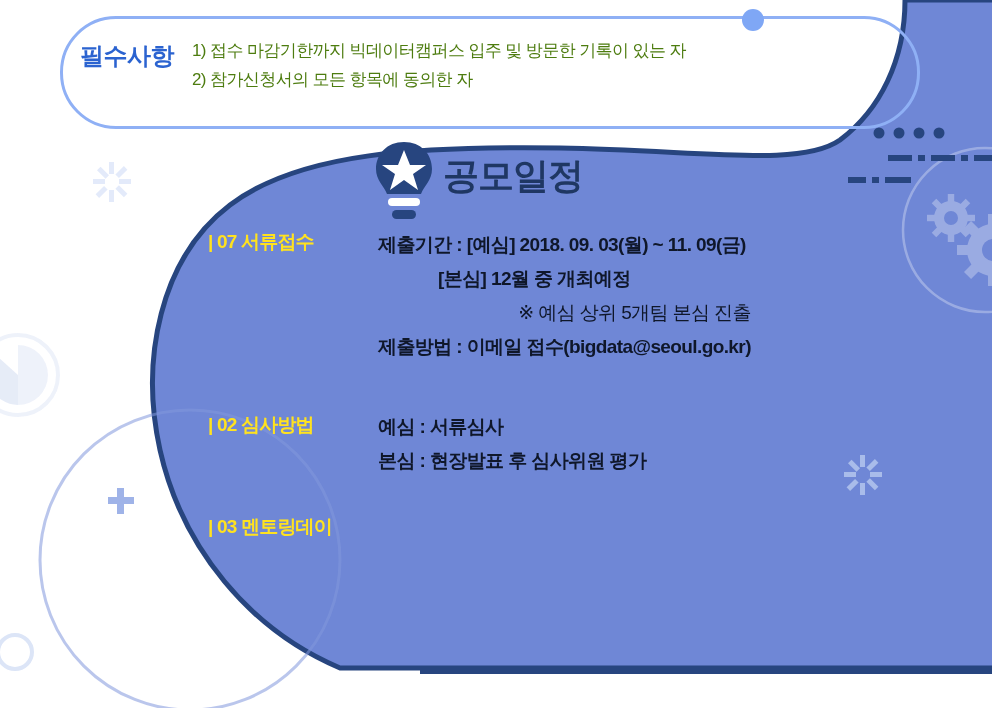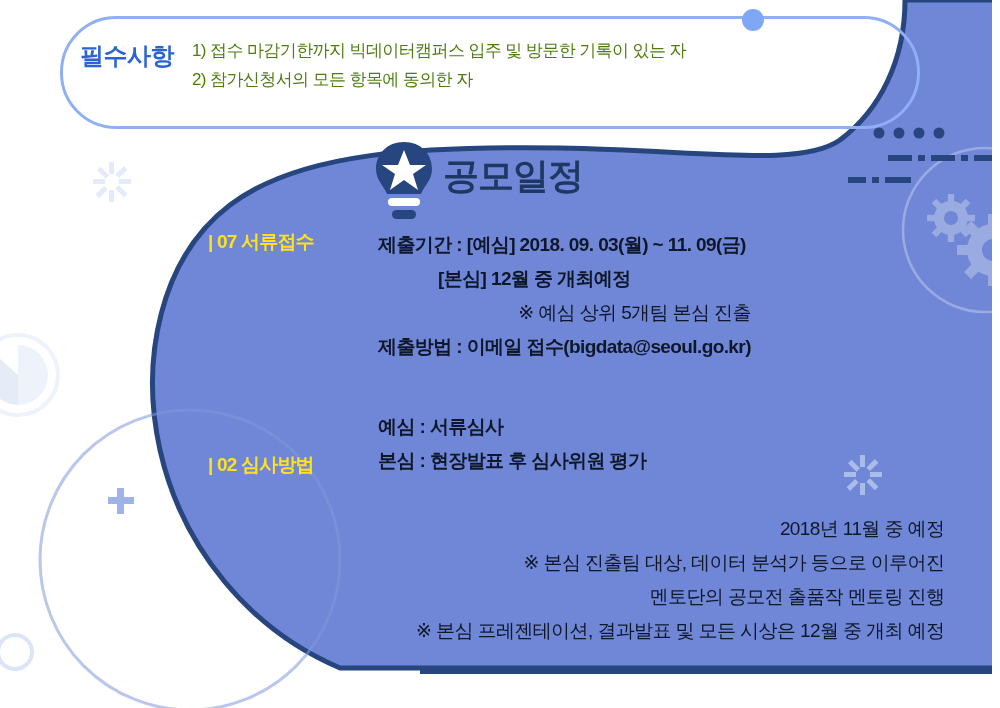--- a/index.html
+++ b/index.html
@@ -95,21 +95,21 @@
   .ln{ white-space:nowrap; }
   .b{ font-weight:bold; }
   .r{ font-weight:normal;text-align:right; }
   .ind1{ padding-left:60px; }
   .ind2{ padding-left:38px; }
   .ind5{ padding-left:48px; }
 
   
   #sec01-label{ left:208px; top:229px; }
   #sec01-body { left:378px; top:228px; }
-  #sec02-label{ left:208px; top:412px;margin-top:40px; }
+  #sec02-label{ left:208px; top:412px; }
   #sec02-body { left:378px; top:410px; }
   #sec03-label{ left:208px; top:514px; }
   #sec03-body { left:378px; top:512px; }
 </style>
 </head>
 <body>
 
 <div class="poster">
 
   <svg class="bg-layer" viewBox="0 0 1000 708" width="1000" height="708" xmlns="http://www.w3.org/2000/svg">
@@ -242,20 +242,15 @@
     <div class="ln r ind5">※ 예심 상위 5개팀 본심 진출</div>
     <div class="ln b">제출방법 : 이메일 접수(bigdata@seoul.go.kr)</div>
   </div>
 
   <div class="sec-label" id="sec02-label">| 02 심사방법</div>
   <div class="sec-body" id="sec02-body">
     <div class="ln b">예심 : 서류심사</div>
     <div class="ln b">본심 : 현장발표 후 심사위원 평가</div>
   </div>
 
-  <div class="sec-body" id="sec03-body">
-    <div class="ln r">2018년 11월 중 예정</div>
-    <div class="ln r ind2">※ 본심 진출팀 대상, 데이터 분석가 등으로 이루어진</div>
-    <div class="ln r ind5">멘토단의 공모전 출품작 멘토링 진행</div>
-    <div class="ln r ind2">※ 본심 프레젠테이션, 결과발표 및 모든 시상은 12월 중 개최 예정</div>
-  </div>
+  <div class="sec-label" id="sec03-label">| 03 멘토링데이</div>
 
 </div>
 
 </body></html>

